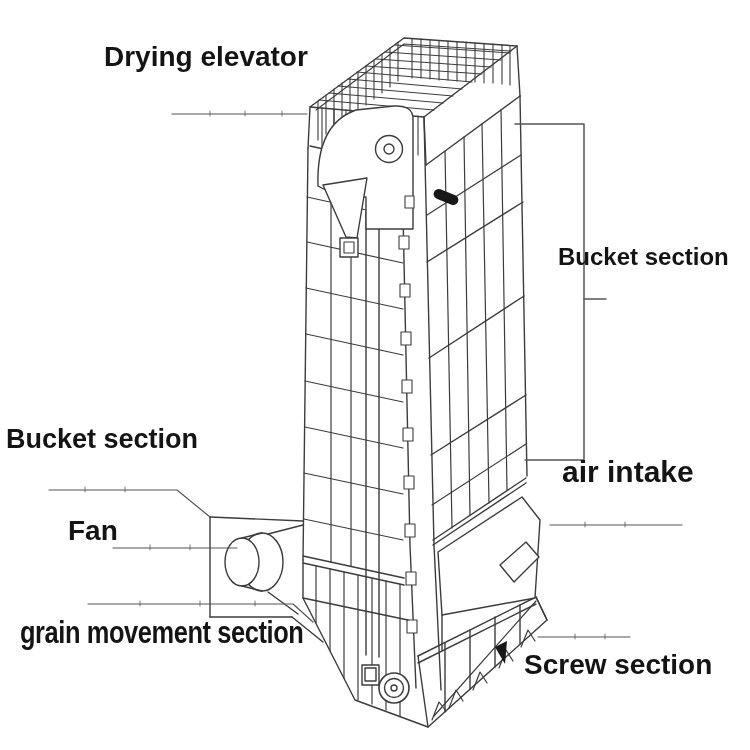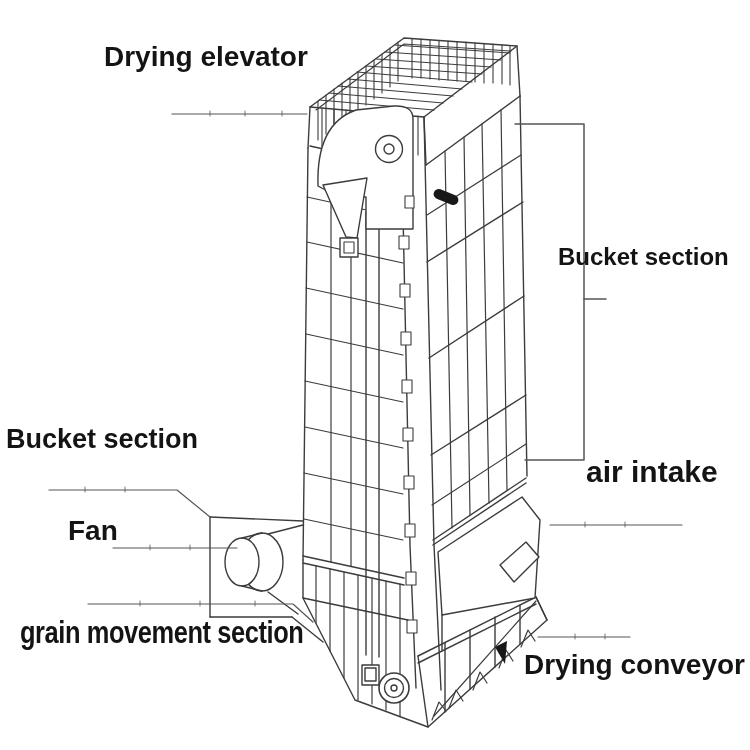--- a/index.html
+++ b/index.html
@@ -12,21 +12,21 @@
   .label{
     position:absolute;
     font-weight:700;
     color:#141414;
     white-space:nowrap;
     line-height:1.05;
     user-select:none;
   }
   .label--bucket   {left:104px; top:42px;  font-size:28px;}
   .label--storage  {left:558px; top:244px; font-size:24px;}
-  .label--air      {left:562px; top:456px; font-size:30px;margin-left:24px;}
+  .label--air      {left:562px; top:456px; font-size:30px;}
   .label--drying   {left:6px;   top:425px; font-size:27px;}
   .label--fan      {left:68px;  top:516px; font-size:28px;}
   .label--grain    {left:20px;  top:617px; font-size:31px;
                     transform:scaleX(0.82); transform-origin:left top;
                     letter-spacing:-0.5px;}
   .label--screw    {left:524px; top:650px; font-size:28px;}
 </style>
 </head>
 <body>
 
@@ -213,13 +213,13 @@
     <path d="M575,634 v5 M605,634 v5" stroke-width="0.8"></path>
   </g>
 </svg>
 
 <div class="label label--bucket">Drying elevator</div>
 <div class="label label--storage">Bucket section</div>
 <div class="label label--air">air intake</div>
 <div class="label label--drying">Bucket section</div>
 <div class="label label--fan">Fan</div>
 <div class="label label--grain">grain movement section</div>
-<div class="label label--screw">Drying conveyor</div>
+<div class="label label--screw">Screw section</div>
 
 </body></html>

